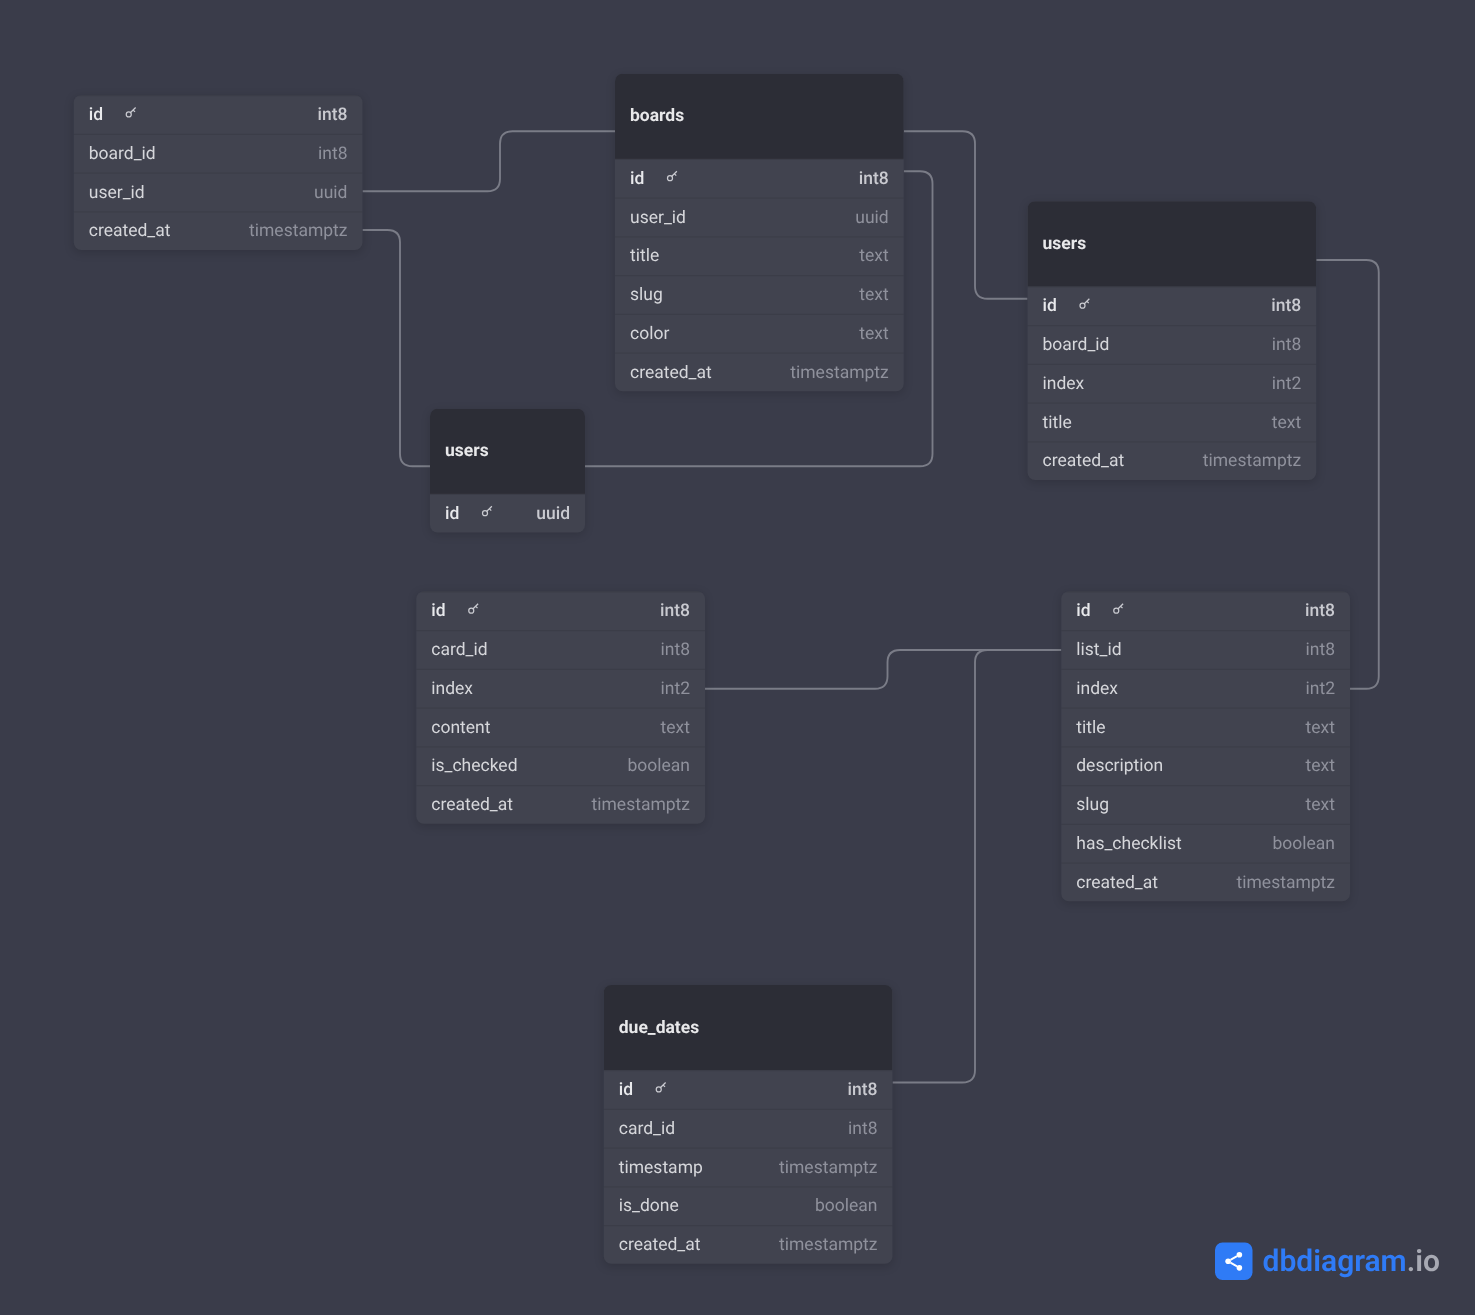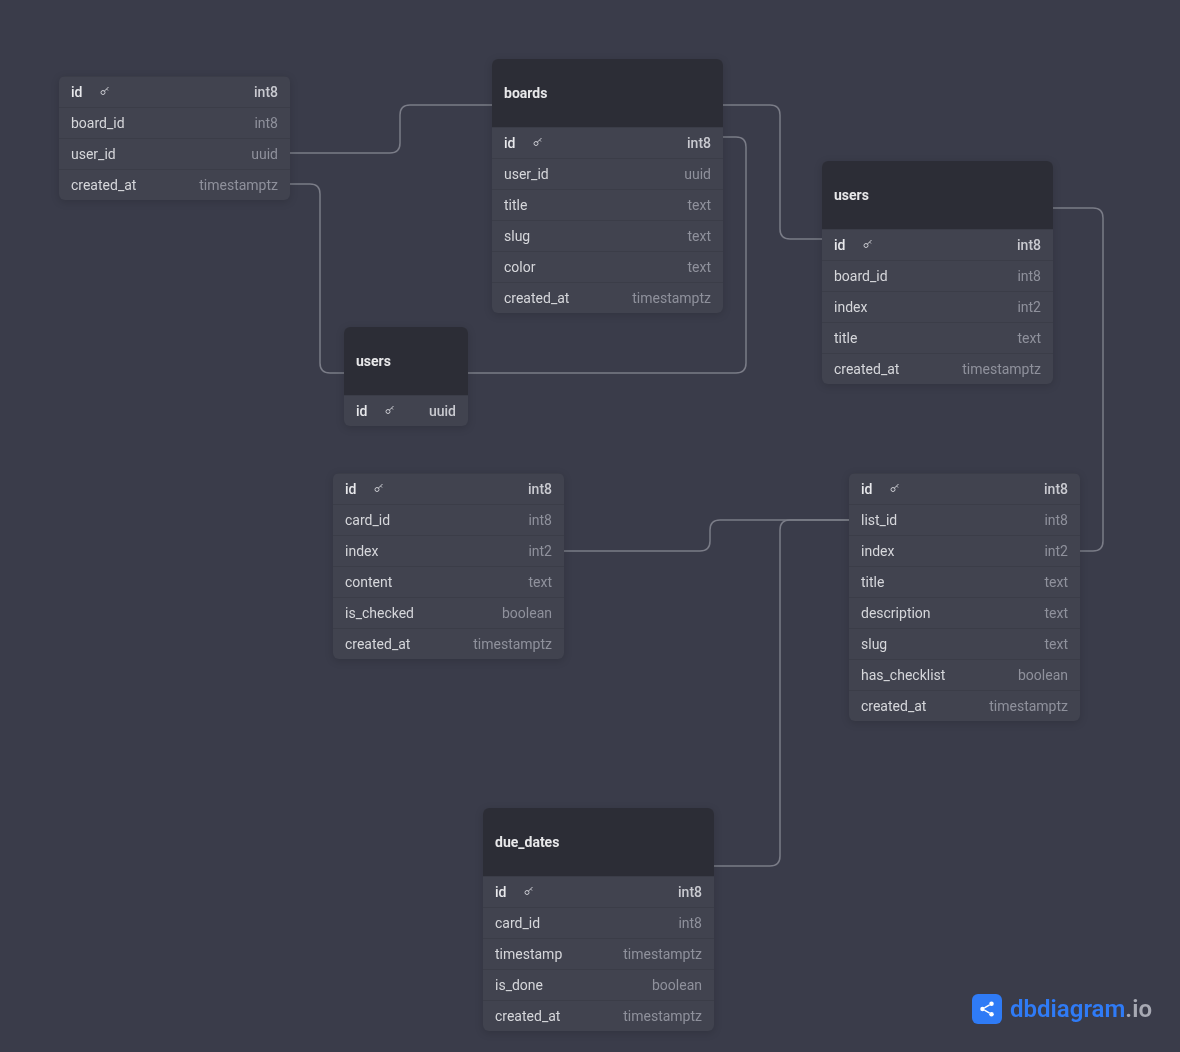--- a/index.html
+++ b/index.html
@@ -326,21 +326,21 @@
         </span>
         <span class="col-type">boolean</span>
       </div>
       <div class="row">
         <span class="col-name">
           <span>created_at</span>
         </span>
         <span class="col-type">timestamptz</span>
       </div>
     </div>
-    <div class="table" style="left: 483px; top: 788px; width: 231px; margin-top: 20px;">
+    <div class="table" style="left: 483px; top: 788px; width: 231px;">
       <div class="table-header">due_dates</div>
       <div class="row pk">
         <span class="col-name">
           <span>id</span>
           <span><svg class="key-icon" viewBox="0 0 24 24" fill="none" stroke="#c9cad0" stroke-width="2">
               <circle cx="8" cy="15" r="4"></circle>
               <path d="M10.5 12.5 L19 4 M15 8 L18 11"></path>
             </svg></span>
         </span>
         <span class="col-type">int8</span>

